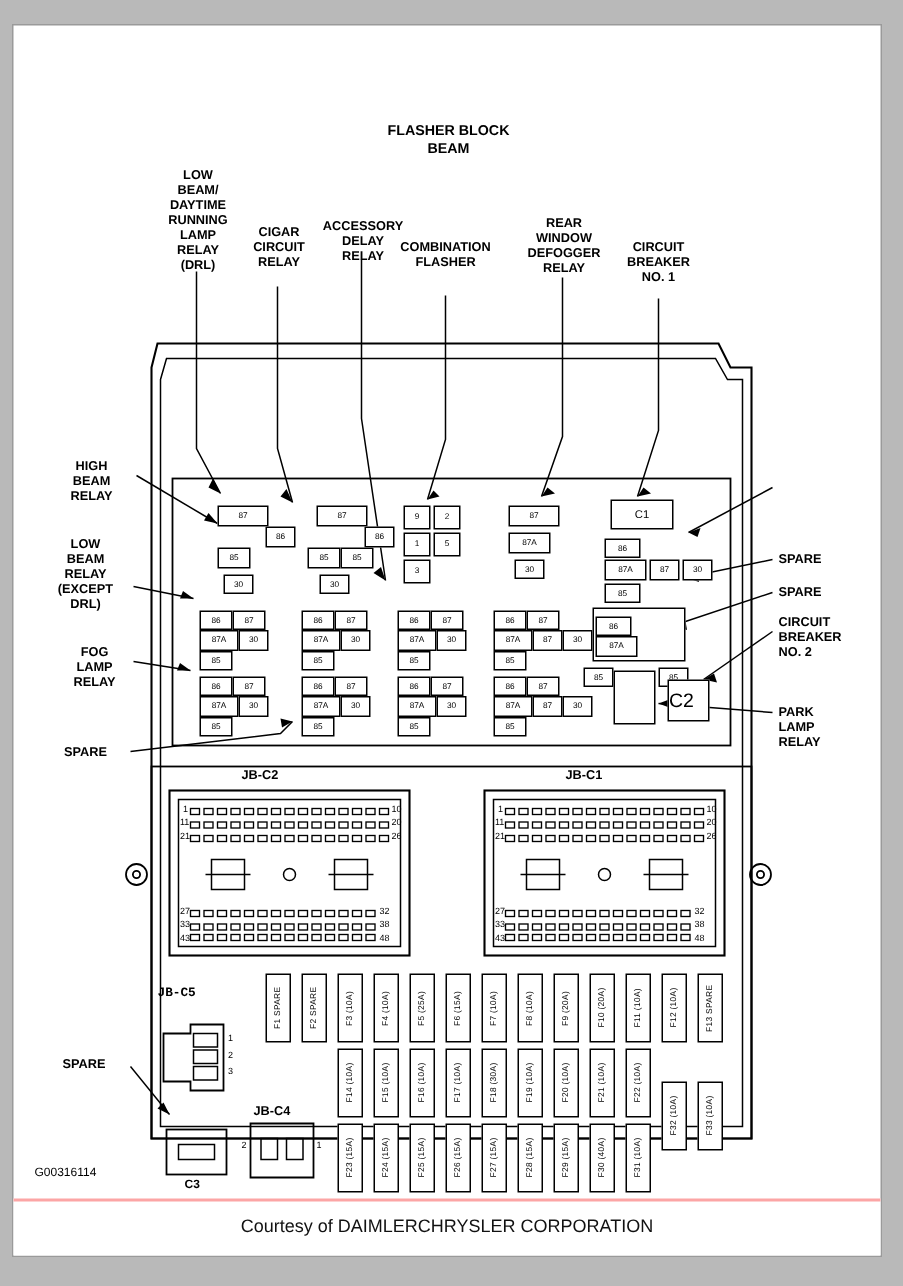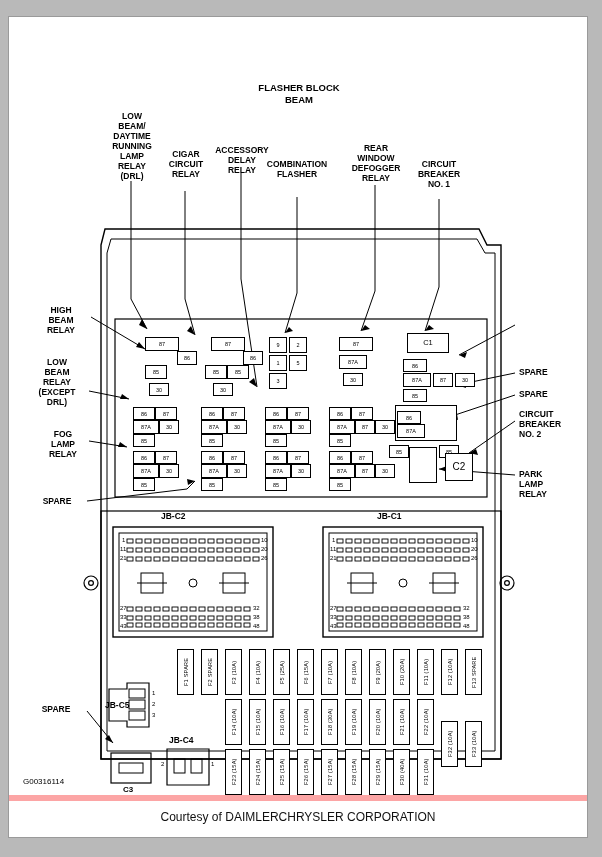--- a/index.html
+++ b/index.html
@@ -2,21 +2,21 @@
 <html><head>
 <meta charset="utf-8">
 <style>
   html,body{margin:0;padding:0;background:#b9b9b9;}
   body{font-family:"Liberation Sans",sans-serif;}
   .page{position:relative;width:602px;height:857px;background:#b9b9b9;overflow:hidden;}
   .sheet{position:absolute;left:8px;top:16px;width:578px;height:820px;background:#ffffff;border:1px solid #9a9a9a;}
   .titlebar{position:absolute;left:0;top:0;width:578px;height:30px;background:#ffffff;border-bottom:2px solid #000;}
   .titlebar .accent{position:absolute;left:0;top:0;width:8px;height:30px;background:#1b3f8b;}
   .titlebar .ttl{position:absolute;left:14px;top:5px;font-size:14.5px;color:#111;letter-spacing:.1px;}
-  .footer{position:absolute;left:0;bottom:0;width:578px;height:36px;border-top:6px solid #fca5a5;background:#fff;}
+  .footer{position:absolute;left:0;bottom:0;width:578px;height:36px;border-top:2px solid #fca5a5;background:#fff;}
   .footer .txt{position:absolute;width:100%;text-align:center;top:9px;font-size:12px;color:#111;}
   .canvas{position:absolute;left:0;top:32px;width:578px;height:752px;}
   .lbl{position:absolute;font-size:8.5px;font-weight:bold;color:#000;line-height:10px;text-align:center;white-space:pre-line;}
   .lbl.l{text-align:left;}
   .code{position:absolute;font-size:8px;color:#000;}
   svg{position:absolute;left:0;top:0;}
   .fuse{position:absolute;border:1px solid #000;background:#fff;font-size:5.6px;text-align:center;color:#000;
         writing-mode:vertical-rl;transform:rotate(180deg);display:flex;align-items:center;justify-content:center;
         letter-spacing:.2px;}
   .relaybox{position:absolute;border:1.2px solid #000;background:#fff;}
@@ -424,26 +424,26 @@
 
       <div class="relaybox" style="left:386px;top:356px;width:60px;height:34px;"></div>
       <div class="pin" style="left:388px;top:362px;width:22px;height:11px;">86</div>
       <div class="pin" style="left:388px;top:375px;width:26px;height:12px;">87A</div>
 
       <div class="pin" style="left:380px;top:396px;width:18px;height:11px;">85</div>
       <div class="pin" style="left:430px;top:396px;width:18px;height:11px;">85</div>
       <div class="pin" style="left:404px;top:414px;width:18px;height:12px;">30</div>
       <div class="relaybox" style="left:400px;top:398px;width:26px;height:34px;"></div>
       <div class="relaybox" style="left:436px;top:404px;width:26px;height:26px;">
-        <div style="font-size:10px;text-align:center;line-height:26px;">C2</div>
+        <div style="font-size:13px;text-align:left;line-height:26px;">C2</div>
       </div>
 
       <div class="connlbl" style="left:152px;top:462px;">JB-C2</div>
       <div class="connlbl" style="left:368px;top:462px;">JB-C1</div>
-      <div class="connlbl" style="left:96px;top:651px;">JB-C5</div>
+      <div class="connlbl" style="left:96px;top:608px;font-family:Liberation Mono, monospace;">JB-C5</div>
       <div class="connlbl" style="left:160px;top:686px;">JB-C4</div>
       <div class="connlbl" style="left:114px;top:736px;font-size:8px;">C3</div>
 
       <div class="num" style="left:113px;top:488px;">1</div>
       <div class="num" style="left:111px;top:497px;">11</div>
       <div class="num" style="left:111px;top:506px;">21</div>
       <div class="num" style="left:111px;top:556px;">27</div>
       <div class="num" style="left:111px;top:565px;">33</div>
       <div class="num" style="left:111px;top:574px;">43</div>
       <div class="num" style="left:252px;top:488px;">10</div>

